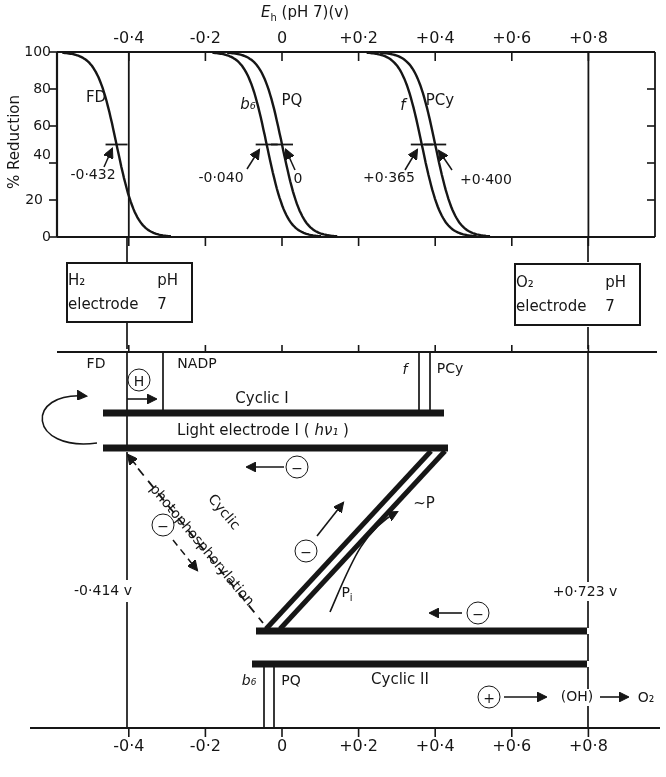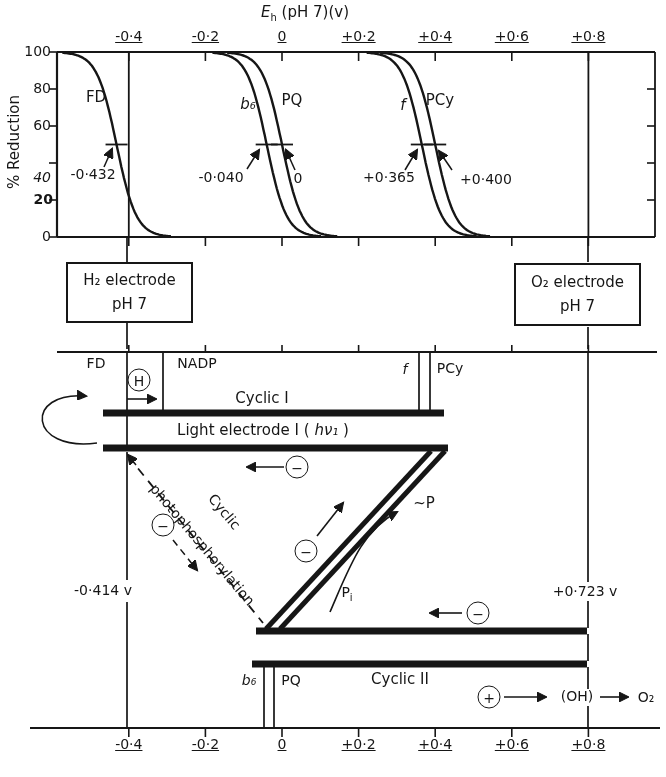--- a/index.html
+++ b/index.html
@@ -10,24 +10,24 @@
   .lbl{position:absolute;transform:translate(-50%,-50%);font-size:14px;line-height:1.1;
        white-space:nowrap;color:#161616;}
   .f15{font-size:15px;}
   .f13{font-size:13px;}
   .it{font-style:italic;}
   .bgw{background:#fff;padding:0 3px;}
   .rot50{transform:translate(-50%,-50%) rotate(50deg);}
   .yrot{transform:translate(-50%,-50%) rotate(-90deg);font-size:15px;}
   sub{font-size:10px;}
   sup{font-size:10px;}
-  .xlbl{position:absolute;transform:translateX(-50%);font-size:14px;white-space:nowrap;text-decoration:underline;}
+  .xlbl{position:absolute;transform:translateX(-50%);font-size:16px;white-space:nowrap;}
   .ylbl{position:absolute;width:34px;text-align:right;font-size:14px;}
   .box{position:absolute;border:2.4px solid #161616;background:#fff;
-       display:flex;flex-direction:column;align-items:center;justify-content:center;
+       display:flex;flex-direction:row;align-items:center;justify-content:center;
        font-size:15px;line-height:1.55;}
   .circ{position:absolute;width:21px;height:21px;border:1.7px solid #161616;border-radius:50%;
         background:#fff;display:flex;align-items:center;justify-content:center;
         font-size:14px;transform:translate(-50%,-50%);}
 </style>
 </head>
 <body>
 
 <div class="stage">
 
@@ -176,22 +176,22 @@
       <div class="xlbl" style="left: 282px; top: 28px;">0</div>
       <div class="xlbl" style="left: 358.6px; top: 28px;">+0·2</div>
       <div class="xlbl" style="left: 435.2px; top: 28px;">+0·4</div>
       <div class="xlbl" style="left: 511.8px; top: 28px;">+0·6</div>
       <div class="xlbl" style="left: 588.4px; top: 28px;">+0·8</div>
     </div>
   <div id="y-tick-labels">
       <div class="ylbl" style="left: 17px; top: 43px;">100</div>
       <div class="ylbl" style="left: 17px; top: 80px;">80</div>
       <div class="ylbl" style="left: 17px; top: 117px;">60</div>
-      <div class="ylbl" style="left: 17px; top: 169px; font-style: italic;">40</div>
-      <div class="ylbl" style="left: 19px; top: 191px; font-weight: bold;">20</div>
+      <div class="ylbl" style="left: 17px; top: 146px;">40</div>
+      <div class="ylbl" style="left: 9px; top: 191px;">20</div>
       <div class="ylbl" style="left: 17px; top: 228px;">0</div>
     </div>
 
   <div class="lbl f15" style="left:96px;top:97px">FD</div>
   <div class="lbl f15 it" style="left:248px;top:104px">b₆</div>
   <div class="lbl f15" style="left:292px;top:100px">PQ</div>
   <div class="lbl f15 it" style="left:403px;top:105px">f</div>
   <div class="lbl f15" style="left:440px;top:100px">PCy</div>
 
   <div class="lbl" style="left:93px;top:175px">-0·432</div>

